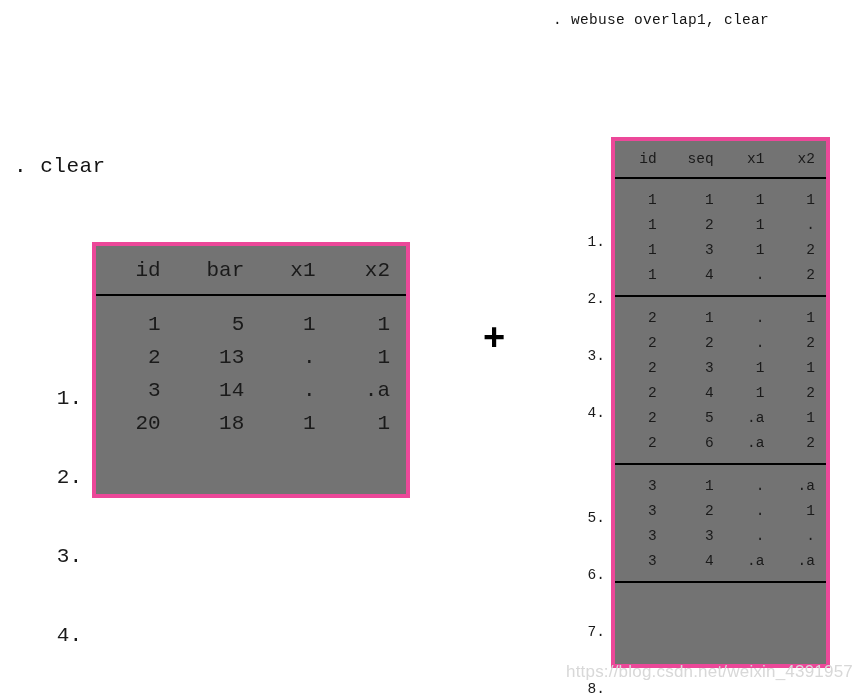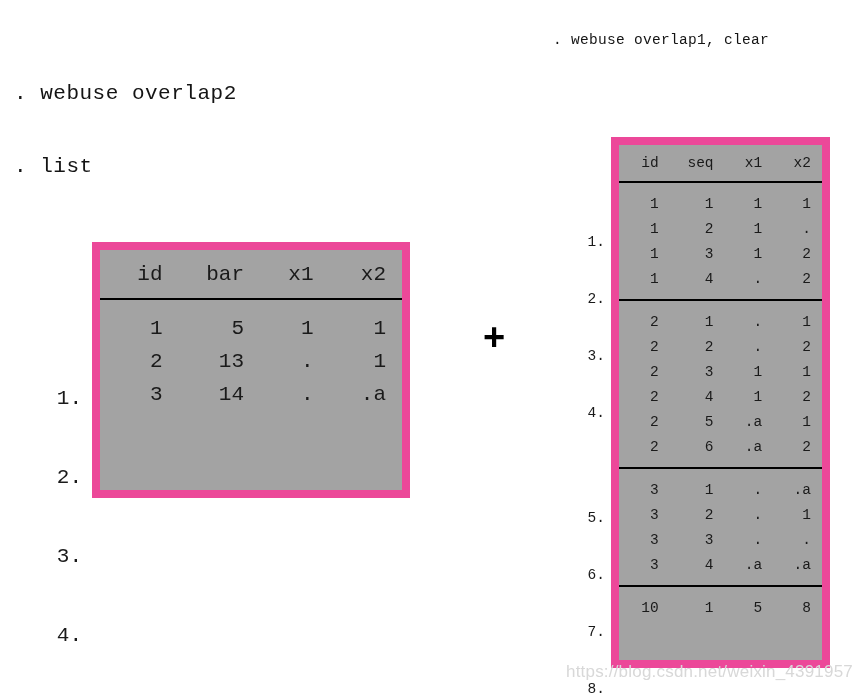--- a/index.html
+++ b/index.html
@@ -32,23 +32,23 @@
 
   .rownums {
     position: absolute;
     text-align: right;
     white-space: pre;
   }
   .rownums div { line-height: 1em; }
 
   .tbl {
     position: absolute;
-    border: 8px solid #ec4899;
+    border: 4px solid #ec4899;
     box-sizing: border-box;
-    background: #a3a3a3;
+    background: #737373;
   }
   .tbl table {
     border-collapse: collapse;
     width: 100%;
     table-layout: fixed;
   }
   .tbl td, .tbl th {
     text-align: right;
     font-weight: normal;
     padding: 0;
@@ -91,23 +91,22 @@
     color: #d8d8d8;
     white-space: pre;
     letter-spacing: 0.2px;
   }
 </style>
 </head>
 <body>
 
 <div class="abs" style="left:0; top:0; width:450px; height:694px;">
 
-  <div class="abs cmd cmd-left" style="left:14px; top:82px;">. webuse overlap2</div>
-
-  <div class="abs cmd cmd-left" style="left:14px; top:155px;">. list</div>
+
+  <div class="abs cmd cmd-left" style="left:14px; top:155px;">. clear</div>
 
   <div class="stata-block" style="left:0; top:0;">
 
     <div class="rownums" id="left-rownums" style="left:16px; top:336px; width:66px;">
       <div>1.</div>
       <div>2.</div>
       <div>3.</div>
       <div>4.</div>
     </div>
 
@@ -146,35 +145,41 @@
             <td style="padding-right:16px;">13</td>
             <td style="padding-right:16px;">.</td>
             <td style="padding-right:16px;">1</td>
           </tr>
           <tr class="data-row">
             <td style="padding-right:16px;">3</td>
             <td style="padding-right:16px;text-align:right;">14</td>
             <td style="padding-right:16px;">.</td>
             <td style="padding-right:16px;">.a</td>
           </tr>
+          <tr class="data-row">
+            <td style="padding-right:16px;">20</td>
+            <td style="padding-right:16px;">18</td>
+            <td style="padding-right:16px;">1</td>
+            <td style="padding-right:16px;">1</td>
+          </tr>
 
           <tr class="pad-bot">
               <td colspan="4"></td>
             </tr>
         </tbody>
       </table>
     </div>
   </div>
 </div>
 
 <div class="abs" id="plus-sign" style="left:474px; top:318px; width:40px; text-align:center;">+</div>
 
 <div class="abs" style="left:540px; top:0; width:313px; height:694px;">
 
-  <div class="abs cmd cmd-right" style="left:13px; top:32px;">. webuse overlap1, clear</div>
+  <div class="abs cmd cmd-right" style="left:13px; top:12px;">. webuse overlap1, clear</div>
 
 
   <div class="stata-block" style="left:0; top:0;">
 
     <div class="rownums" id="right-rownums" style="left:5px; top:198px; width:60px;">
       <div>1.</div>
       <div>2.</div>
       <div>3.</div>
       <div>4.</div>
       <div class="gap"></div>
@@ -327,26 +332,20 @@
           <tr class="pad-sm">
               <td colspan="4"></td>
             </tr>
           <tr class="sep">
               <td colspan="4"></td>
             </tr>
           <tr class="pad-sm">
               <td colspan="4"></td>
             </tr>
 
-          <tr class="data-row">
-            <td style="padding-right:11px;">10</td>
-            <td style="padding-right:11px;">1</td>
-            <td style="padding-right:11px;">5</td>
-            <td style="padding-right:11px;">8</td>
-          </tr>
 
           <tr class="pad-sm">
               <td colspan="4"></td>
             </tr>
         </tbody>
       </table>
     </div>
   </div>
 </div>
 

